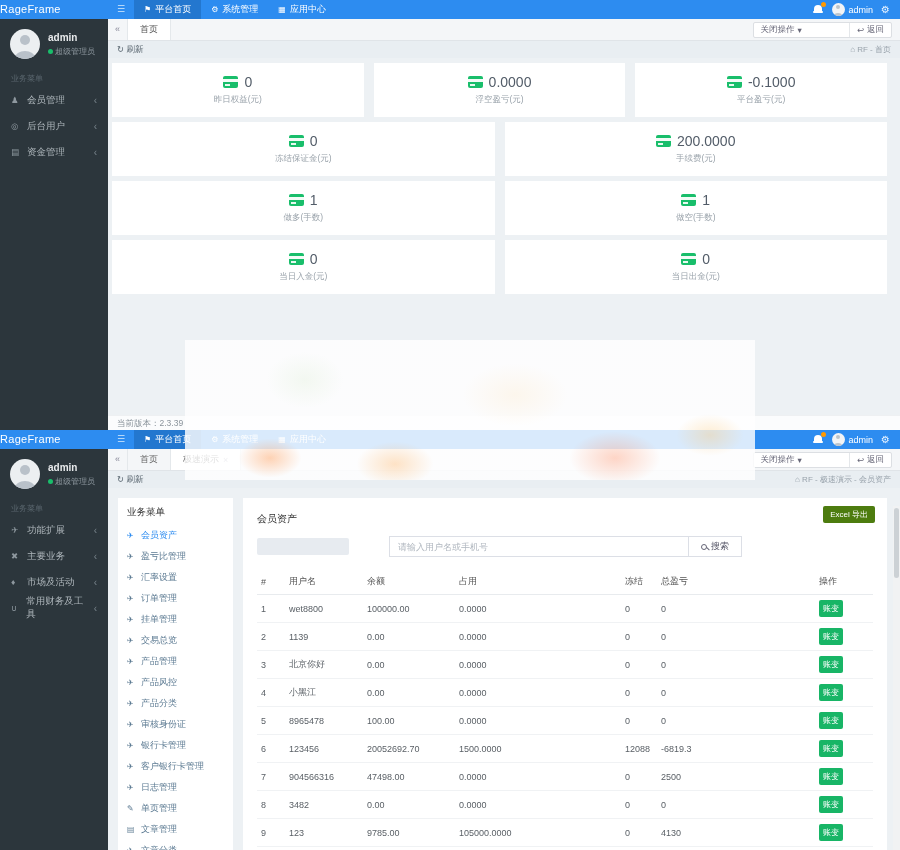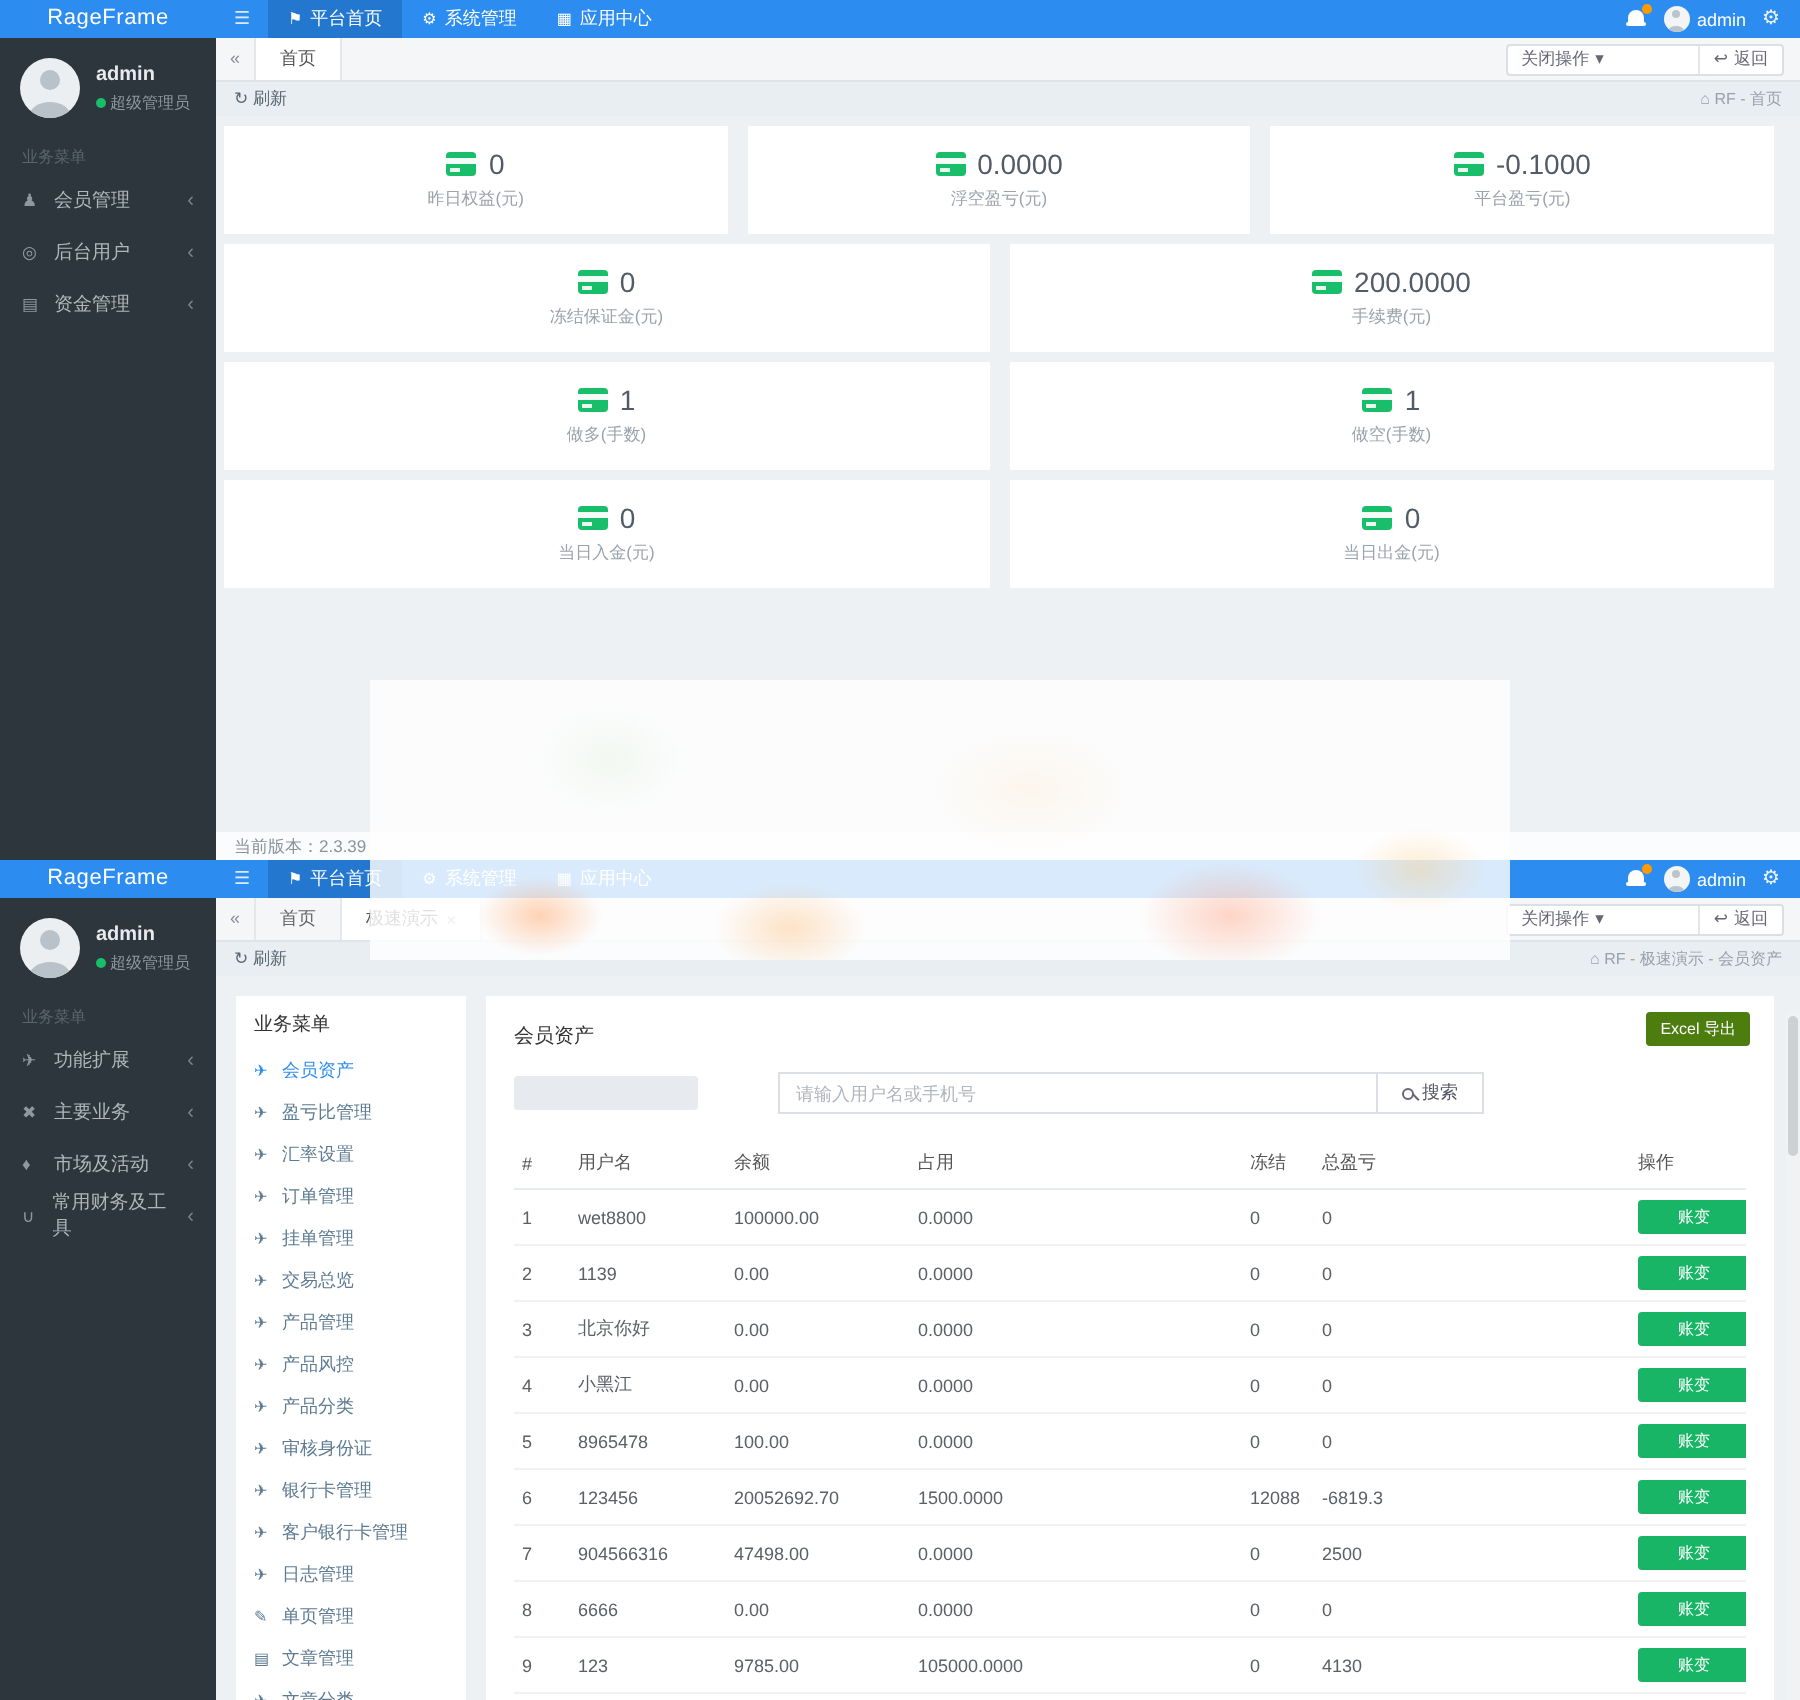--- a/index.html
+++ b/index.html
@@ -6,21 +6,21 @@
   html,body { width:900px; height:850px; overflow:hidden;
     font-family:"Liberation Sans","DejaVu Sans",sans-serif; }
   body { position:relative; background:#e6eaee; }
 
   .screen { position:relative; width:900px; overflow:hidden; background:#edf1f4; }
   #screen-top { height:430px; }
   #screen-bottom { height:420px; }
 
   
   .navbar { position:relative; z-index:5; height:19px; background:#2d8cf0; display:flex; align-items:stretch; color:#fff; font-size:9px; }
-  .brand { width:108px; text-align:center; line-height:19px; font-size:11px; letter-spacing:.3px; }
+  .brand { width:108px; text-align:left; line-height:19px; font-size:11px; letter-spacing:.3px; }
   .nav-hamburger { width:26px; text-align:center; line-height:19px; font-size:9px; color:#d8eafc; cursor:pointer; }
   .nav-items { display:flex; }
   .nav-item { display:flex; align-items:center; gap:4px; padding:0 10px; line-height:19px; cursor:pointer; }
   .nav-item.active { background:#2377cf; }
   .nav-item .ni-icon { font-size:8px; }
   .nav-right { margin-left:auto; display:flex; align-items:center; gap:8px; padding-right:10px; }
   .bell-wrap { position:relative; width:11px; height:11px; cursor:pointer; }
   .bell { position:absolute; left:1px; top:1px; width:8px; height:6px; background:#fff; border-radius:4px 4px 0 0; }
   .bell-bar { position:absolute; left:0; top:7px; width:10px; height:1.5px; background:#fff; border-radius:1px; }
   .bell-badge { position:absolute; right:-2px; top:-2px; width:5px; height:5px; border-radius:50%; background:#ff9900; }
@@ -87,21 +87,21 @@
   .search-group { display:flex; margin-left:40px; }
   .search-input { width:300px; height:21px; border:1px solid #dcdfe6; font-size:9px; padding:4px 8px; color:#666; outline:none; }
   .search-input::placeholder { color:#b0b7bf; }
   .search-btn { height:21px; border:1px solid #dcdfe6; border-left:none; background:#fff; font-size:9px; color:#556; display:flex; align-items:center; gap:4px; padding:0 12px; cursor:pointer; }
   .mag { width:6px; height:6px; border:1.2px solid #667; border-radius:50%; position:relative; display:inline-block; }
   .mag::after { content:''; position:absolute; width:3.5px; height:1.2px; background:#667; transform:rotate(45deg); right:-3px; bottom:-1px; }
 
   table.assets { width:100%; margin-top:12px; border-collapse:collapse; font-size:9px; color:#5a6066; table-layout:fixed; }
   .assets th { text-align:left; font-weight:normal; color:#555; padding:6px 4px; border-bottom:1px solid #e8ebee; }
   .assets td { padding:5px 4px; border-bottom:1px solid #f0f2f4; overflow:hidden; white-space:nowrap; }
-  .act-btn { background:#18b566; color:#fff; border:none; border-radius:2px; font-size:8px; padding:3px 20px; cursor:pointer; }
+  .act-btn { background:#18b566; color:#fff; border:none; border-radius:2px; font-size:8px; padding:3px 4px; cursor:pointer; }
 
   .scrollbar { position:absolute; right:0; top:57px; bottom:0; width:7px; background:#f1f2f3; z-index:6; }
   .scroll-thumb { width:5px; height:70px; margin:2px 1px; background:#ccd1d5; border-radius:3px; }
 
   
   #overlay { position:absolute; left:185px; top:340px; width:570px; height:140px; z-index:40; pointer-events:none;
     background:
       radial-gradient(45px 28px at 85px 118px, rgba(255,140,60,.38), transparent 70%),
       radial-gradient(55px 32px at 210px 124px, rgba(255,170,80,.32), transparent 70%),
       radial-gradient(65px 38px at 430px 118px, rgba(255,120,70,.30), transparent 70%),
@@ -534,21 +534,21 @@
                 <td>7</td>
                 <td>904566316</td>
                 <td>47498.00</td>
                 <td>0.0000</td>
                 <td>0</td>
                 <td>2500</td>
                 <td><button class="act-btn">账变</button></td>
               </tr>
               <tr>
                 <td>8</td>
-                <td>6666</td>
+                <td>3482</td>
                 <td>0.00</td>
                 <td>0.0000</td>
                 <td>0</td>
                 <td>0</td>
                 <td><button class="act-btn">账变</button></td>
               </tr>
               <tr>
                 <td>9</td>
                 <td>123</td>
                 <td>9785.00</td>

